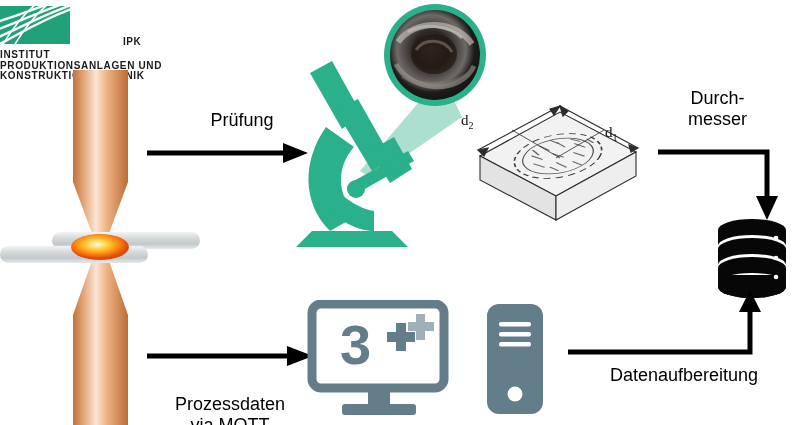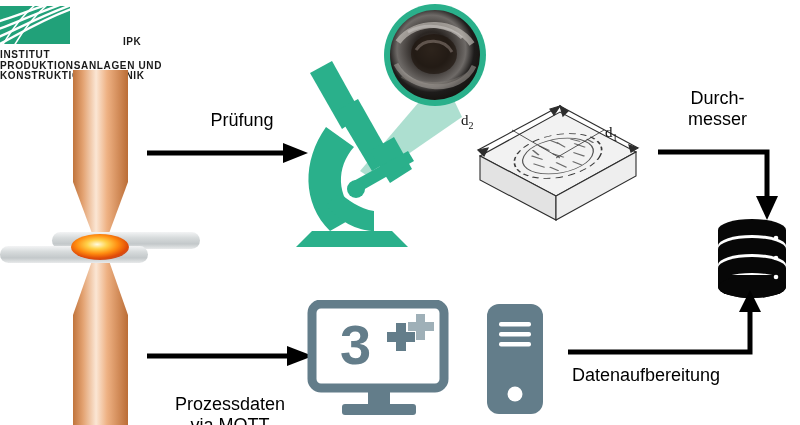--- a/index.html
+++ b/index.html
@@ -16,21 +16,21 @@
             letter-spacing:.5px;color:#1a1a1a;}
   #logo-inst{position:absolute;left:0;top:48px;font-size:10px;font-weight:700;
              letter-spacing:.65px;line-height:10.5px;color:#1a1a1a;white-space:pre-line;}
 
   
   .lbl{font-size:18px;color:#000;line-height:21px;text-align:center;}
 
   #lbl-pruefung{left:162px;top:110px;width:160px;}
   #lbl-durch{left:655px;top:88px;width:125px;}
   #lbl-prozess{left:135px;top:364px;width:190px;margin-top:30px;}
-  #lbl-daten{left:536px;top:365px;width:220px;}
+  #lbl-daten{left:574px;top:365px;width:220px;}
 
   
   .dimlbl{font-size:15px;font-style:normal;color:#111;font-family:Liberation Serif, serif;}
   .dimlbl sub{font-size:10px;}
   #d2lbl{left:461px;top:112px;}
   #d1lbl{left:605px;top:124px;}
 
   
   #mon-text{left:340px;top:312px;width:110px;height:62px;}
 </style>

